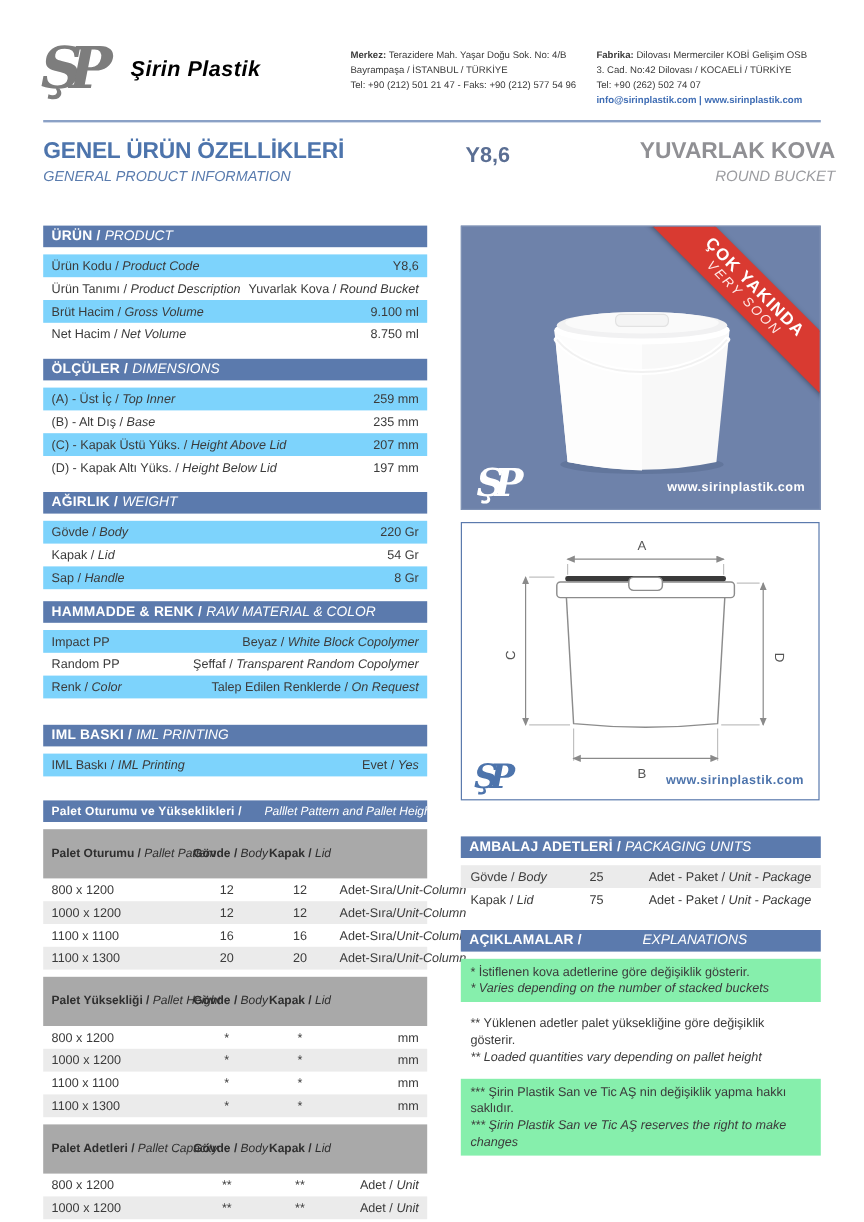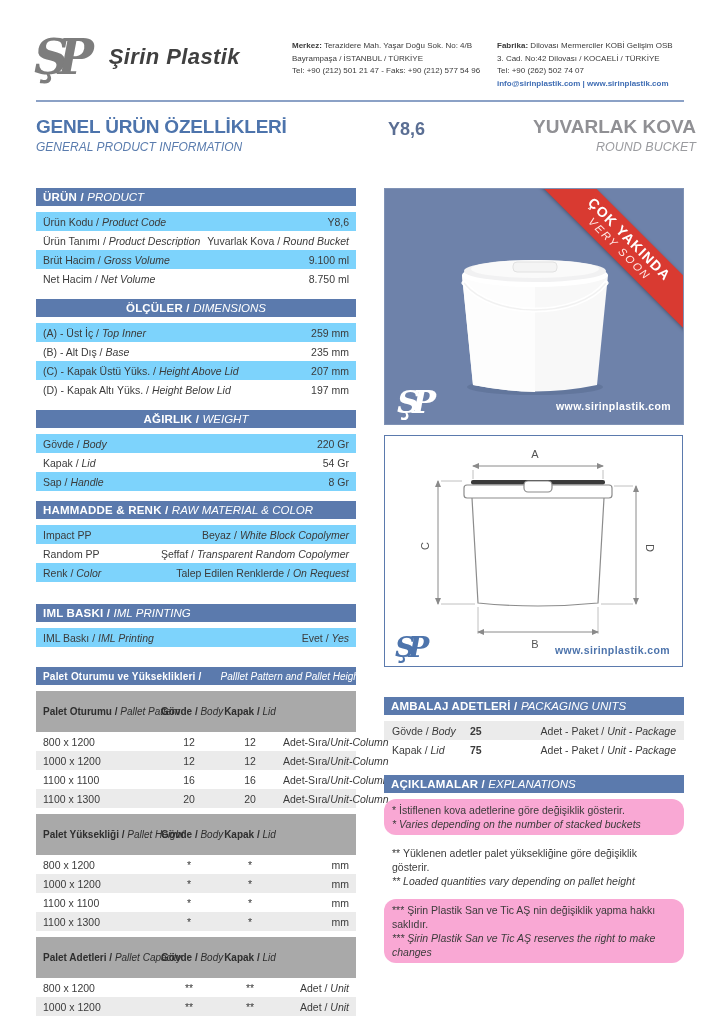--- a/index.html
+++ b/index.html
@@ -4,21 +4,21 @@
 <style>
   html,body{margin:0;padding:0;background:#fff;}
   .page{position:relative;width:720px;height:1018px;background:#fff;overflow:hidden;
         font-family:"Liberation Sans",sans-serif;color:#3b3b3b;}
   b{font-weight:bold;} i{font-style:italic;font-weight:normal;}
 
   
   .logo-row{position:absolute;left:34px;top:30px;display:flex;align-items:center;}
   .sp-mono{font-family:"DejaVu Serif",serif;font-style:italic;font-weight:bold;
            font-size:48px;line-height:54px;color:#7d7d7d;letter-spacing:-11px;padding-right:14px;}
-  .company{font-size:22px;font-weight:bold;font-style:italic;color:#404040;letter-spacing:.4px;margin-left:12px;}
+  .company{font-size:18px;font-weight:bold;font-style:italic;color:#000000;letter-spacing:.4px;margin-left:12px;}
   .addr{position:absolute;top:40px;font-size:8px;line-height:12.5px;color:#3a3a3a;}
   .addr .blue{color:#3f6db4;font-weight:bold;}
   .addr-merkez{left:292px;width:200px;}
   .addr-fabrika{left:497px;width:190px;}
   .divider{position:absolute;left:36px;top:100px;width:648px;height:2px;background:#8ba1c6;}
 
   
   .title-left{position:absolute;left:36px;top:116px;}
   .title-tr{font-size:19px;font-weight:bold;color:#4d74ac;letter-spacing:-.2px;}
   .title-en{font-size:12px;font-style:italic;color:#5a7cae;margin-top:2px;}
@@ -37,22 +37,22 @@
   .sec i{white-space:pre;}
   .sec.small{font-size:10px;gap:16px;}
 
   .rows{margin-top:6px;}
   .trow{display:flex;justify-content:space-between;align-items:center;height:19px;
         padding:0 7px;font-size:10.5px;}
   .trow.shade{background:#7dd3fc;}
   .trow .lbl{white-space:pre;}
   .trow .val{text-align:right;white-space:pre;}
 
-  .mt11{margin-top:11px;justify-content:center;} .mt10{margin-top:10px;} .mt5{margin-top:22px;}
-  .mt20{margin-top:20px;} .mt30{margin-top:30px;} .mt16{margin-top:16px;}
+  .mt11{margin-top:11px;} .mt10{margin-top:10px;} .mt5{margin-top:22px;}
+  .mt20{margin-top:20px;} .mt30{margin-top:30px;} .mt16{margin-top:16px;gap:47px;}
 
   
   .pt-head{display:grid;grid-template-columns:118px 56px 66px 1fr;align-items:center;
            background:#a9a9a9;height:17px;padding:12px 7px;font-size:10px;color:#2e2e2e;margin-top:6px;}
   .pt-head .c1 b{font-weight:bold;}
   .pt-row{display:grid;grid-template-columns:118px 56px 66px 1fr;align-items:center;
           height:19px;padding:0 7px;font-size:10.5px;}
   .pt-row.shade{background:#ebebeb;}
   .c1{white-space:pre;} .c2,.c3{text-align:center;white-space:pre;}
   .c4{text-align:right;white-space:pre;}
@@ -74,27 +74,27 @@
   .draw-panel{position:relative;width:297px;height:230px;background:#fff;
               border:1.5px solid #5b7aad;margin-top:10px;overflow:hidden;}
   .draw-logo{position:absolute;left:10px;bottom:2px;font-family:"DejaVu Serif",serif;
              font-style:italic;font-weight:bold;font-size:28px;letter-spacing:-7px;color:#4d74ac;line-height:32px;}
   .draw-site{position:absolute;right:12px;bottom:10px;font-weight:bold;font-size:10.5px;color:#4d74ac;letter-spacing:.4px;}
 
   
   .amb-row{display:grid;grid-template-columns:72px 60px 1fr;align-items:center;height:19px;
            padding:0 8px;font-size:10.5px;}
   .amb-row.shade{background:#ebebeb;}
-  .amb-qty{text-align:left;padding-left:6px;font-weight:bold;}
+  .amb-qty{text-align:center;padding-left:6px;}
   .amb-unit{text-align:right;white-space:pre;}
   .amb-lbl{white-space:pre;}
 
   
   .note{padding:4px 8px;font-size:10.5px;line-height:14px;margin-bottom:7px;color:#3b3b3b;}
-  .note.shade{background:#f9a8d4;border-radius:12px;}
+  .note.shade{background:#86efac;}
   .note .en{display:block;font-style:italic;}
 </style>
 </head>
 <body>
 
 <div class="page">
 
   <div class="logo-row">
     <span class="sp-mono">ŞP</span>
     <span class="company">Şirin Plastik</span>

